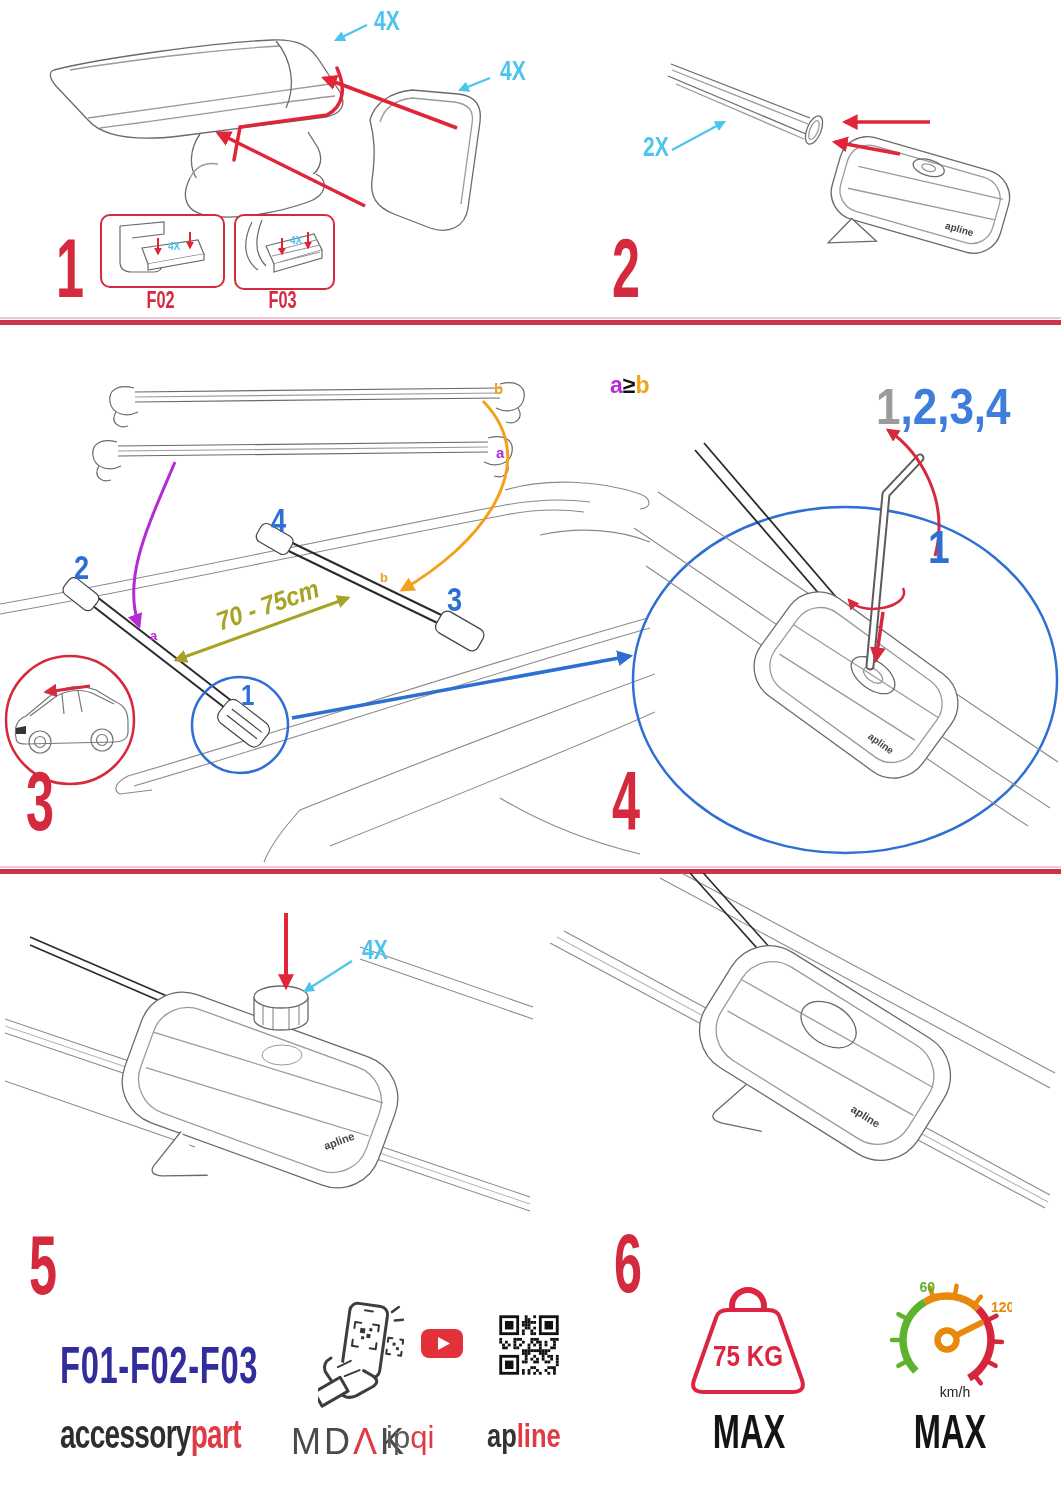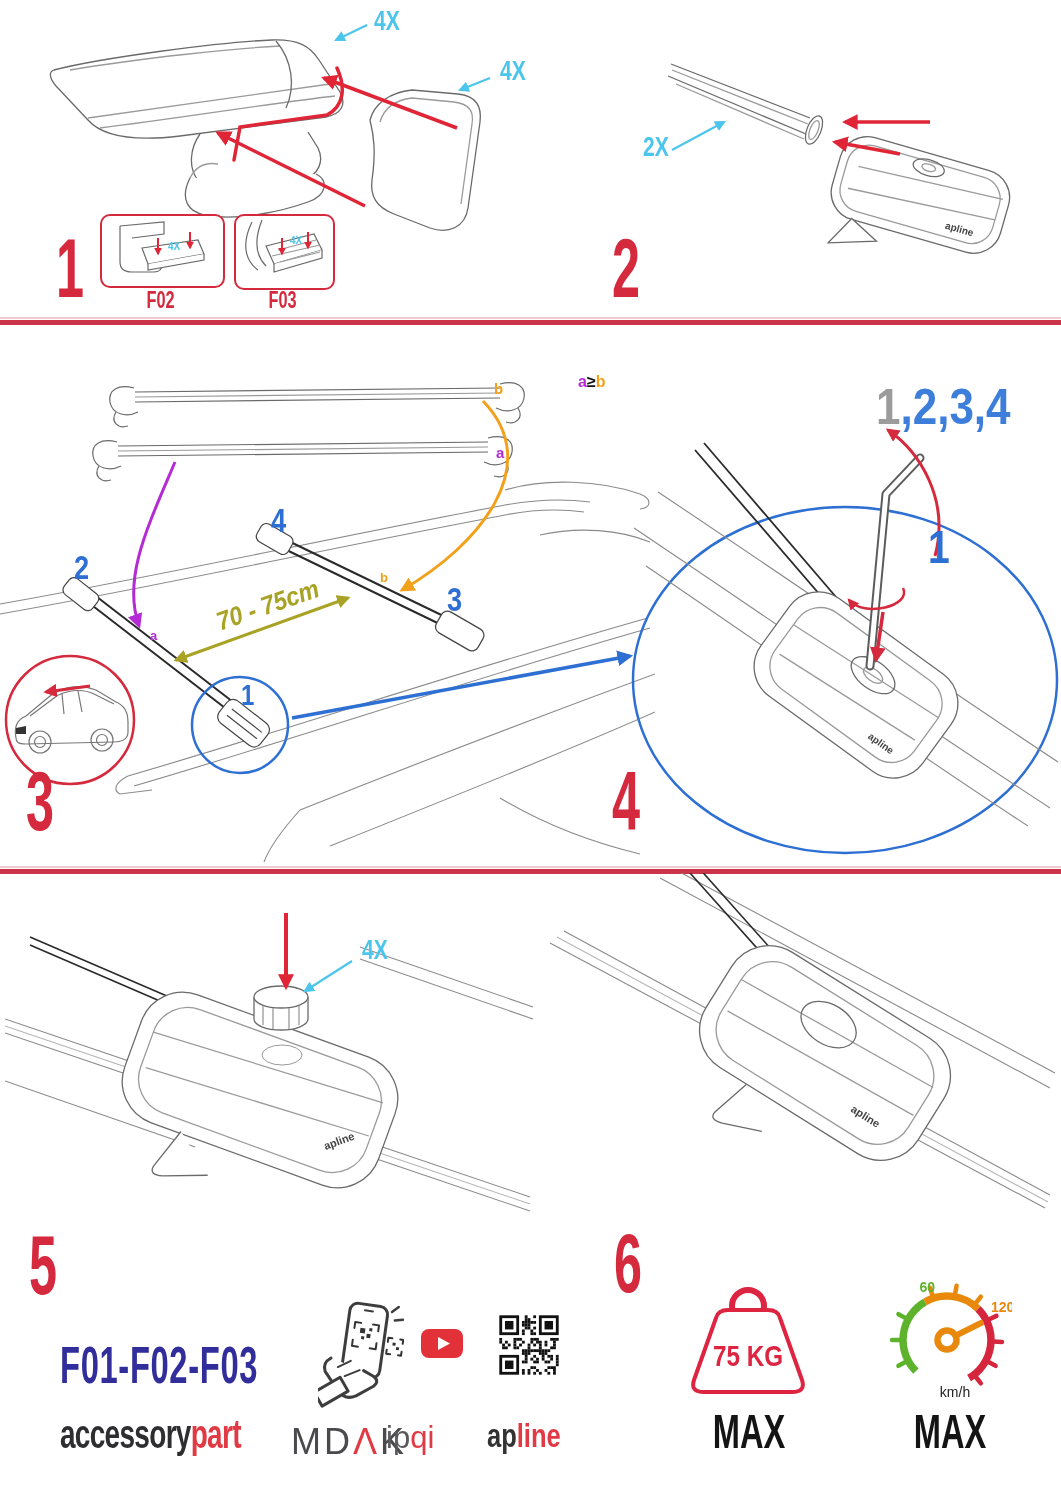--- a/index.html
+++ b/index.html
@@ -10,21 +10,21 @@
   .divider-red{position:absolute;left:0;width:1061px;height:5px;background:#cb3449;}
   .divider-pink{position:absolute;left:0;width:1061px;height:2px;background:#f0c9d2;}
   .num{position:absolute;color:#d5293d;font-weight:bold;font-size:84px;line-height:1;
        transform:scaleX(.6);transform-origin:left top;letter-spacing:-2px;}
   .qty{position:absolute;color:#4cc5ec;font-weight:bold;font-size:27px;line-height:1;
        transform:scaleX(.78);transform-origin:left top;}
   .inset-cap{position:absolute;color:#d5293d;font-weight:bold;font-size:24px;line-height:1;
        text-align:center;transform:scaleX(.68);transform-origin:center top;}
   .bluenum{position:absolute;color:#2d6fd2;font-weight:bold;font-size:34px;line-height:1;
        transform:scaleX(.8);transform-origin:left top;}
-  .rule{position:absolute;font-weight:bold;font-size:16px;line-height:1;}
+  .rule{position:absolute;font-weight:bold;font-size:23px;line-height:1;margin-left:32px;}
   .rule .ra{color:#b42bd4}.rule .rop{color:#111}.rule .rb{color:#f2a11c}
   .dist{position:absolute;color:#a8a325;font-weight:bold;font-style:italic;font-size:26px;
        line-height:1;transform:rotate(-19deg) scaleX(.9);transform-origin:left top;}
   .seq{position:absolute;font-weight:bold;font-size:50px;line-height:1;
        transform:scaleX(.88);transform-origin:left top;}
   .seq .g{color:#9b9b9b}.seq .b{color:#3d7edb}
   .callout1{position:absolute;color:#2d6fd2;font-weight:bold;font-size:46px;line-height:1;
        transform:scaleX(.85);transform-origin:left top;}
   .model{position:absolute;color:#312e9b;font-weight:bold;font-size:52px;line-height:1;
        transform:scaleX(.63);transform-origin:left top;letter-spacing:1px;}

